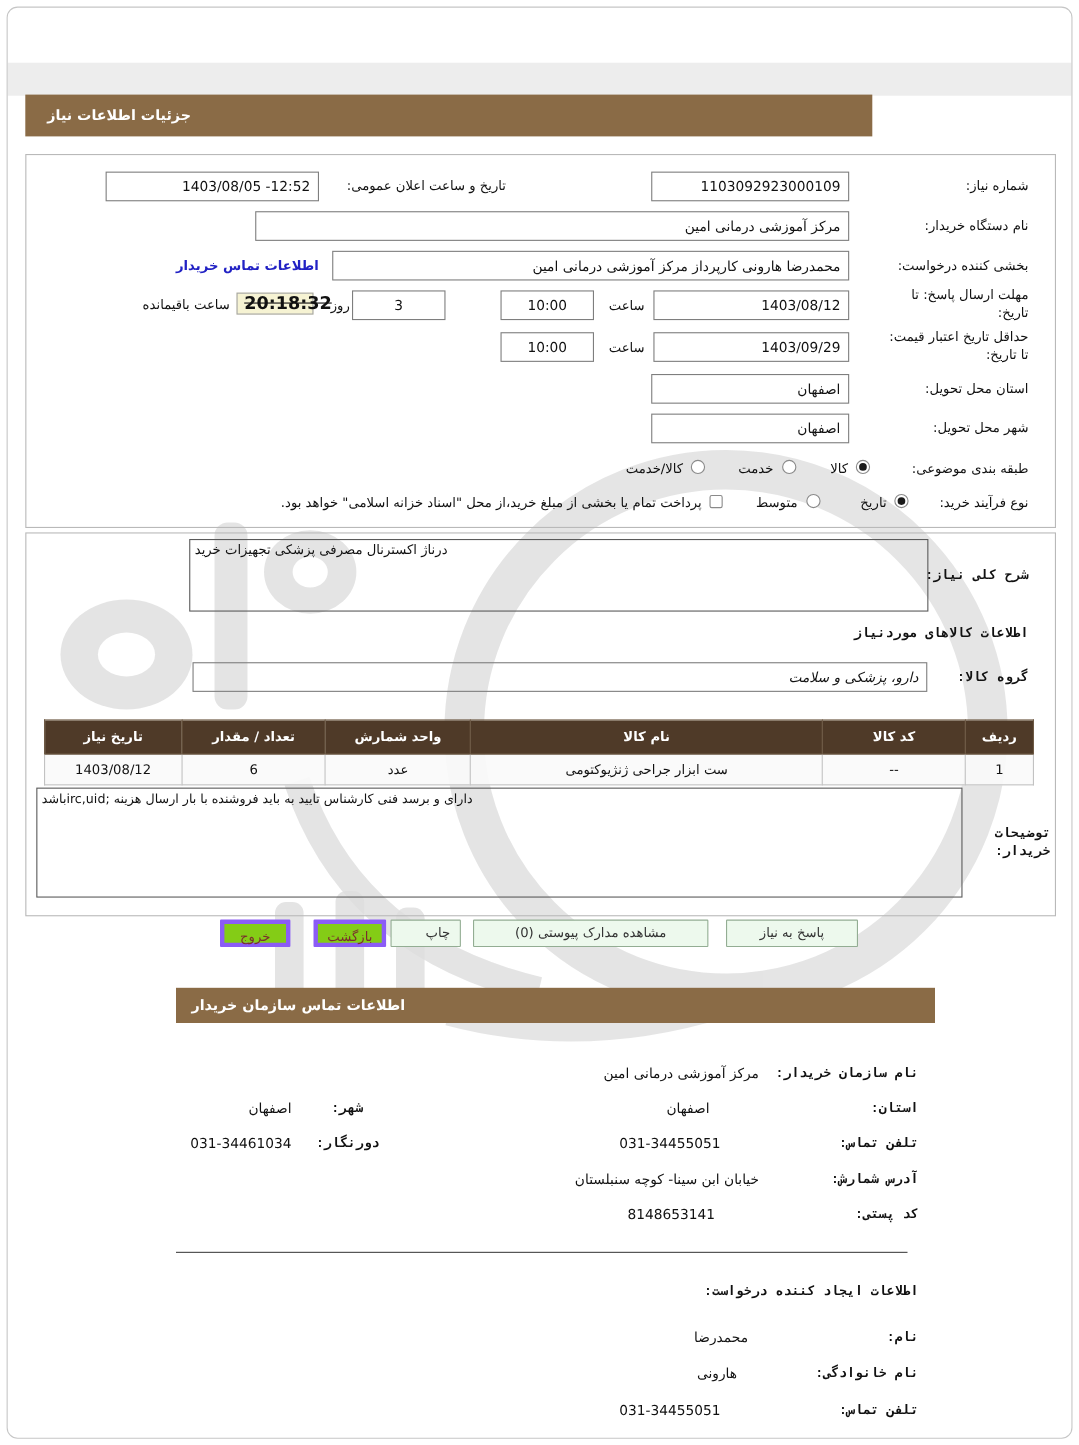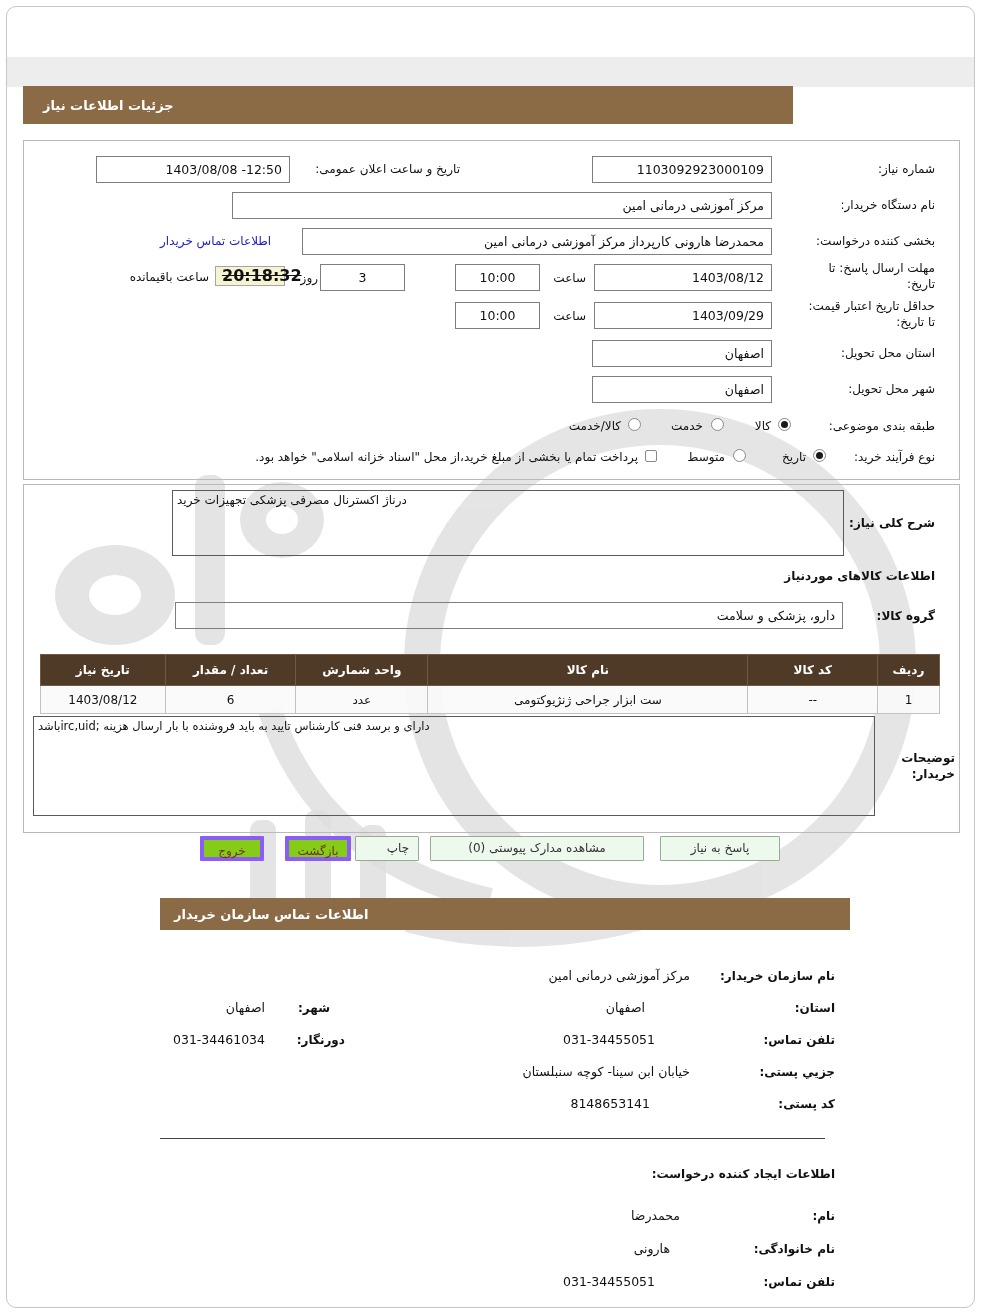--- a/index.html
+++ b/index.html
@@ -11,28 +11,28 @@
   .grayband{position:absolute;left:7px;right:7px;top:57px;height:30px;background:#ededed;}
   .bar{position:absolute;background:#8a6b46;color:#fff;font-weight:bold;font-size:13px;
        display:flex;align-items:center;justify-content:flex-end;padding:0 14px;box-sizing:border-box;direction:rtl;}
   .bar1{left:23px;top:86px;width:770px;height:38px;padding-left:20px;}
   .bar2{left:145px;top:898px;width:690px;height:32px;margin-left:15px;}
   .box{position:absolute;border:1px solid #b9b9b9;background:transparent;}
   .box1{left:23px;top:140px;width:935px;height:338px;}
   .box2{left:23px;top:484px;width:935px;height:347px;}
   .lbl{position:absolute;direction:rtl;white-space:nowrap;font-size:12px;color:#111;line-height:16px;}
   .lblw{white-space:normal;}
-  .lblb{font-weight:bold;}
+  .lblb{font-weight:bold;font-family:Liberation Mono, monospace;}
   .inp{position:absolute;box-sizing:border-box;height:27px;border:1px solid #7e7e7e;background:#fff;
        font-size:12.5px;line-height:25px;padding:0 7px;white-space:nowrap;overflow:hidden;
        direction:rtl;text-align:right;}
   .inp.num{direction:ltr;text-align:right;}
   .inp.cen{text-align:center;}
-  .inp.ghost{background:transparent;}
-  .link{position:absolute;color:#2121c4;direction:rtl;white-space:nowrap;cursor:pointer;font-size:12px;}
+  .inp.ghost{background:transparent;font-style:italic;}
+  .link{position:absolute;color:#2121c4;direction:rtl;white-space:nowrap;cursor:pointer;font-size:12px;font-weight:bold;}
   .cd{position:absolute;box-sizing:border-box;background:#f6f3d3;border:1px solid #a5a5a5;
       font-weight:bold;font-size:16px;line-height:18px;padding:0 6px;text-decoration:line-through;direction:ltr;}
   .radio{position:absolute;width:13px;height:13px;border:1px solid #8a8a8a;border-radius:50%;background:#fff;box-sizing:border-box;}
   .radio.sel::after{content:"";display:block;width:7px;height:7px;margin:2px;border-radius:50%;background:#1a1a1a;}
   .chk{position:absolute;width:12px;height:12px;border:1px solid #8a8a8a;background:#fff;box-sizing:border-box;border-radius:2px;}
   .ta{position:absolute;box-sizing:border-box;border:1px solid #5a5a5a;background:transparent;
       direction:ltr;text-align:left;font-size:12px;padding:2px 4px;overflow:hidden;white-space:nowrap;}
   table.goods{position:absolute;left:40px;top:654px;width:900px;border-collapse:collapse;direction:rtl;font-size:12px;}
   table.goods th{background:#4f3a28;color:#fff;font-weight:bold;height:30px;border:1px solid #6e5a45;padding:0 4px;}
   table.goods td{background:rgba(250,250,250,.92);height:27px;border:1px solid #c2c2c2;text-align:center;padding:0 4px;}
@@ -73,21 +73,21 @@
     <div class="grayband"></div>
     <div class="bar bar1">
       <span>جزئیات اطلاعات نیاز</span>
     </div>
 
     <div class="box box1"></div>
 
     <div class="lbl" style="top:161px;right:46px;">شماره نیاز:</div>
     <div class="inp num" style="left:592px;top:156px;width:180px;">1103092923000109</div>
     <div class="lbl" style="top:161px;right:521px;">تاریخ و ساعت اعلان عمومی:</div>
-    <div class="inp num" style="left:96px;top:156px;width:194px;">1403/08/08 -12:50</div>
+    <div class="inp num" style="left:96px;top:156px;width:194px;">1403/08/05 -12:52</div>
 
     <div class="lbl" style="top:197px;right:46px;">نام دستگاه خریدار:</div>
     <div class="inp" style="left:232px;top:192px;width:540px;">مرکز آموزشی درمانی امین</div>
 
     <div class="lbl" style="top:233px;right:46px;">بخشی کننده درخواست:</div>
     <div class="inp" style="left:302px;top:228px;width:470px;">محمدرضا هارونی کارپرداز مرکز آموزشی درمانی امین</div>
     <a class="link" style="top:234px;left:160px;">اطلاعات تماس خریدار</a>
 
     <div class="lbl lblw" style="top:260px;right:46px;width:108px;">مهلت ارسال پاسخ: تا تاریخ:</div>
     <div class="inp num" style="left:594px;top:264px;width:178px;">1403/08/12</div>
@@ -176,21 +176,21 @@
     <div class="lbl lblb" style="top:1000px;right:146px;">استان:</div>
     <div class="val" style="top:1000px;right:336px;">اصفهان</div>
     <div class="lbl lblb" style="top:1000px;right:651px;">شهر:</div>
     <div class="val" style="top:1000px;right:716px;">اصفهان</div>
 
     <div class="lbl lblb" style="top:1032px;right:146px;">تلفن تماس:</div>
     <div class="val num" style="top:1032px;right:326px;">031-34455051</div>
     <div class="lbl lblb" style="top:1032px;right:636px;">دورنگار:</div>
     <div class="val num" style="top:1032px;right:716px;">031-34461034</div>
 
-    <div class="lbl lblb" style="top:1064px;right:146px;">جزیي پستی:</div>
+    <div class="lbl lblb" style="top:1064px;right:146px;">آدرس شمارش:</div>
     <div class="val" style="top:1064px;right:291px;">خیابان ابن سینا- کوچه سنبلستان</div>
 
     <div class="lbl lblb" style="top:1096px;right:146px;">کد پستی:</div>
     <div class="val num" style="top:1096px;right:331px;">8148653141</div>
 
     <div class="hrline"></div>
 
     <div class="lbl lblb" style="top:1166px;right:146px;">اطلاعات ایجاد کننده درخواست:</div>
 
     <div class="lbl lblb" style="top:1208px;right:146px;">نام:</div>

